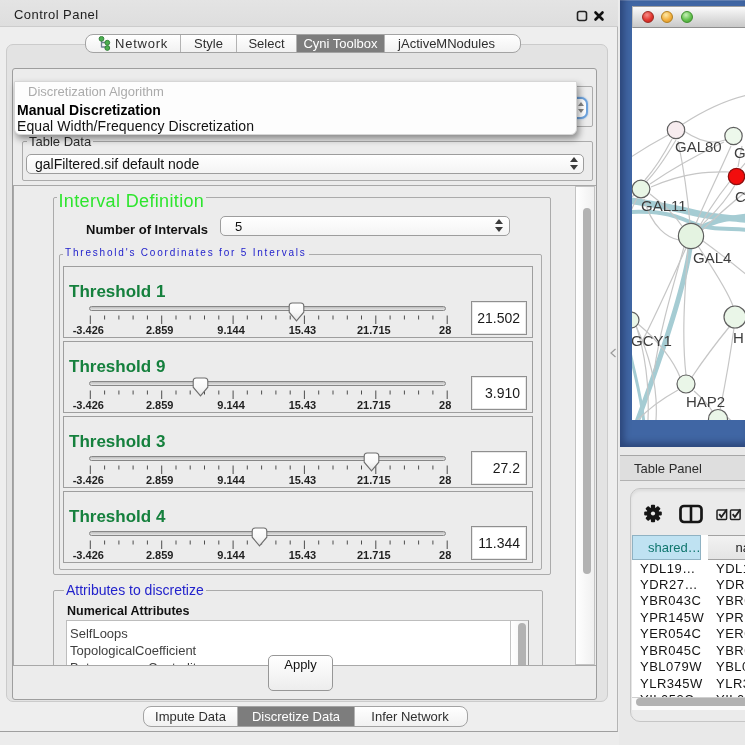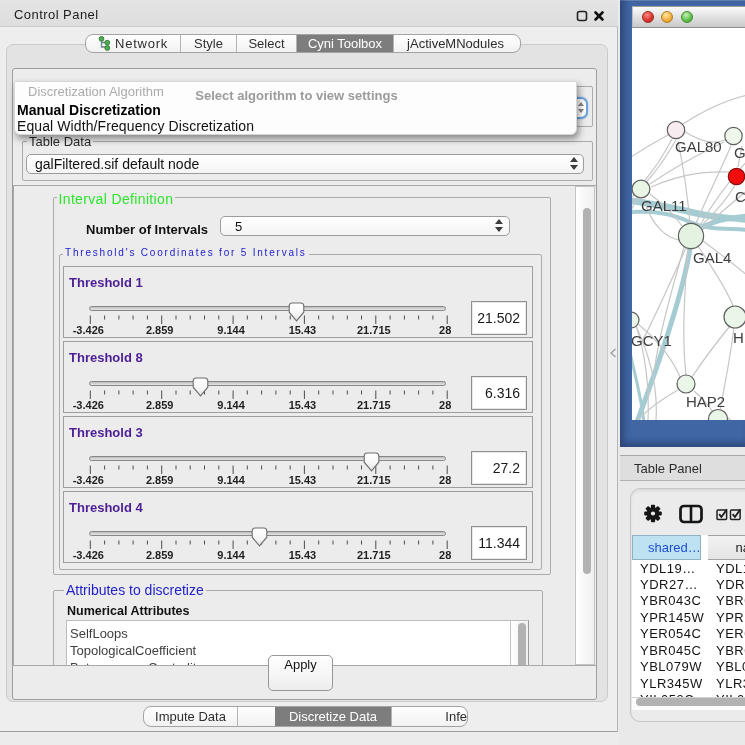--- a/index.html
+++ b/index.html
@@ -16,38 +16,38 @@
 #outerpane { left:6px; top:44px; width:602px; height:658px; background:#e3e3e3;
   border:1px solid #cbcbcb; border-radius:7px; }
 
 .tabbar { background:linear-gradient(#ffffff,#f1f1f1); border:1px solid #a3a3a3;
   border-radius:8px; display:flex; font-size:13px; color:#2e2e2e; overflow:hidden; }
 .tabbar .seg { flex:0 0 auto; display:flex; align-items:center; justify-content:center;
   border-right:1px solid #b3b3b3; height:100%; }
 .tabbar .seg:last-child { border-right:none; }
 .tabbar .sel { background:#7d7d7d; color:#ffffff; }
 #toptabs { left:85px; top:34px; width:436px; height:19px; }
-#bottabs { left:143px; top:706px; width:325px; height:21px;gap:37px; }
+#bottabs { left:143px; top:706px; width:325px; height:21px; }
 
 #innerpane { left:12px; top:68px; width:585px; height:632px; background:#ececec;
   border:1px solid #9e9e9e; border-radius:3px; }
 .group { position:absolute; border:1px solid #ababab; border-radius:2px; }
 .grouplabel { position:absolute; font-size:13px; background:#ececec; padding:0 2px; }
 
 .combo { position:absolute; background:linear-gradient(#ffffff,#f4f4f4);
   border:1px solid #9d9d9d; border-radius:5px; font-size:13px; color:#111; }
 .updown { position:absolute; width:7px; }
 .updown .u { width:0; height:0; border-left:4px solid transparent; border-right:4px solid transparent;
   border-bottom:5px solid #3c3c3c; margin-bottom:3px; }
 .updown .d { width:0; height:0; border-left:4px solid transparent; border-right:4px solid transparent;
   border-top:5px solid #3c3c3c; }
 
 .thpanel { position:absolute; left:50px; width:470px; height:72px;
   border:1px solid #9e9e9e; background:#ececec; }
-.thlabel { position:absolute; left:5px; top:8px; font-size:13px; font-weight:bold; color:#4c1d95; }
+.thlabel { position:absolute; left:5px; top:15px; font-size:17px; font-weight:bold; color:#15803d; }
 .track { position:absolute; left:25px; top:39px; width:357px; height:5px;
   border:1px solid #868686; border-radius:2.5px; background:linear-gradient(#bdbdbd,#e6e6e6); }
 .valbox { position:absolute; left:407px; top:34px; width:56px; height:34px;
   background:#ffffff; border:1px solid #8f8f8f; box-shadow:inset 0 0 0 1px #e8e8e8;
   font-size:14px; color:#1a1a1a; text-align:right; line-height:32px; padding-right:6px; }
 .ticks line { stroke:#4e4e4e; stroke-width:1; }
 .slabels span { position:absolute; font-size:11px; font-weight:bold; color:#1f1f1f;
   transform:translateX(-50%); white-space:nowrap; }
 
 .sbtrack { position:absolute; background:linear-gradient(90deg,#ffffff,#f0f0f0);
@@ -95,21 +95,21 @@
     <svg width="13" height="15" viewBox="0 0 13 15" style="margin-right:4px">
       <path d="M3.5 3.5 V11.5 M3.5 6.5 H8 M3.5 11 H8" stroke="#6e7f90" stroke-width="1.3" fill="none"></path>
       <circle cx="3.5" cy="2.8" r="2.4" fill="#4caf50" stroke="#2c7a33" stroke-width="0.9"></circle>
       <circle cx="9.3" cy="6.7" r="2.4" fill="#4caf50" stroke="#2c7a33" stroke-width="0.9"></circle>
       <circle cx="9.3" cy="12" r="2.4" fill="#4caf50" stroke="#2c7a33" stroke-width="0.9"></circle>
     </svg>
     <span style="letter-spacing:0.75px">Network</span>
     </div>
   <div class="seg" style="width:56px">Style</div>
   <div class="seg" style="width:60px">Select</div>
-  <div class="seg sel" style="width:97px">Cyni Toolbox</div>
+  <div class="seg sel" style="width:88px">Cyni Toolbox</div>
   <div class="seg" style="width:123px">jActiveMNodules</div>
 </div>
 <div class="abs tabbar" id="bottabs">
   <div class="seg" style="width:94px">Impute Data</div>
   <div class="seg sel" style="width:117px">Discretize Data</div>
   <div class="seg" style="width:110px">Infer Network</div>
 </div>
 
 <div class="group" style="left:22px;top:86px;width:571px;height:41px"></div>
 
@@ -127,21 +127,21 @@
   <div class="u"></div>
     <div class="d"></div>
 </div>
 
 <div class="abs" style="left:13px;top:185px;width:583px;height:481px;border:1px solid #a8a8a8;border-right:none"></div>
 
 <div class="abs" style="left:13px;top:186px;width:562px;height:479px;overflow:hidden">
   <div class="abs" style="left:0;top:0;width:562px;height:600px">
 
     <div class="group" style="left:40px;top:11px;width:498px;height:378px"></div>
-    <div class="grouplabel" style="left:43.5px;top:5px;color:#2ee52e;font-size:14px;letter-spacing:0.35px">Interval Definition</div>
+    <div class="grouplabel" style="left:43.5px;top:5px;color:#2ee52e;font-size:18px;letter-spacing:0.35px">Interval Definition</div>
     <b class="abs" style="left:73px;top:36px;font-size:13px;color:#111">Number of Intervals</b>
     <div class="combo" style="left:207px;top:30px;width:290px;height:20px;line-height:19px;padding-left:14px">5</div>
     <div class="abs updown" style="left:482px;top:33px">
         <div class="u"></div>
         <div class="d"></div>
       </div>
 
     <div class="group" style="left:46px;top:68px;width:483px;height:316px"></div>
     <div class="grouplabel" style="left:50px;top:60.5px;color:#2222cc;font-size:10px;letter-spacing:1.8px">Threshold's Coordinates for 5 Intervals</div>
 
@@ -190,21 +190,21 @@
               <stop offset="0" stop-color="#ffffff"></stop>
               <stop offset="0.55" stop-color="#f7f7f7"></stop>
               <stop offset="1" stop-color="#e3e3e3"></stop>
             </linearGradient>
           </defs>
           <path d="M1.2 4 Q1.2 1 4.2 1 H12.8 Q15.8 1 15.8 4 V10.2 L8.5 18.8 L1.2 10.2 Z" fill="url(#tg0)" stroke="#6e6e6e" stroke-width="1.1"></path>
         </svg>
         <div class="valbox">21.502</div>
       </div>
     <div class="thpanel" style="top:154.7px">
-        <div class="thlabel">Threshold 8</div>
+        <div class="thlabel">Threshold 9</div>
         <div class="track"></div>
         <svg class="ticks" style="position:absolute;left:25px;top:48px" width="359" height="10" viewBox="0 0 359 10">
           <line x1="1.3" y1="0.5" x2="1.3" y2="9"></line>
           <line x1="15.6" y1="0.5" x2="15.6" y2="4.5"></line>
           <line x1="29.9" y1="0.5" x2="29.9" y2="4.5"></line>
           <line x1="44.1" y1="0.5" x2="44.1" y2="4.5"></line>
           <line x1="58.4" y1="0.5" x2="58.4" y2="4.5"></line>
           <line x1="72.7" y1="0.5" x2="72.7" y2="9"></line>
           <line x1="87.0" y1="0.5" x2="87.0" y2="4.5"></line>
           <line x1="101.2" y1="0.5" x2="101.2" y2="4.5"></line>
@@ -238,21 +238,21 @@
         <svg style="position:absolute;top:35px;left:128.3px" width="17" height="20" viewBox="0 0 17 20">
           <defs>
             <linearGradient id="tg1" x1="0" y1="0" x2="0" y2="1">
               <stop offset="0" stop-color="#ffffff"></stop>
               <stop offset="0.55" stop-color="#f7f7f7"></stop>
               <stop offset="1" stop-color="#e3e3e3"></stop>
             </linearGradient>
           </defs>
           <path d="M1.2 4 Q1.2 1 4.2 1 H12.8 Q15.8 1 15.8 4 V10.2 L8.5 18.8 L1.2 10.2 Z" fill="url(#tg1)" stroke="#6e6e6e" stroke-width="1.1"></path>
         </svg>
-        <div class="valbox">6.316</div>
+        <div class="valbox">3.910</div>
       </div>
     <div class="thpanel" style="top:229.7px">
         <div class="thlabel">Threshold 3</div>
         <div class="track"></div>
         <svg class="ticks" style="position:absolute;left:25px;top:48px" width="359" height="10" viewBox="0 0 359 10">
           <line x1="1.3" y1="0.5" x2="1.3" y2="9"></line>
           <line x1="15.6" y1="0.5" x2="15.6" y2="4.5"></line>
           <line x1="29.9" y1="0.5" x2="29.9" y2="4.5"></line>
           <line x1="44.1" y1="0.5" x2="44.1" y2="4.5"></line>
           <line x1="58.4" y1="0.5" x2="58.4" y2="4.5"></line>
@@ -361,21 +361,20 @@
   </div>
 </div>
 
 <div class="sbtrack abs" style="left:575px;top:186px;width:20px;height:479px"></div>
 <div class="sbthumb abs" style="left:583px;top:208px;width:8px;height:366px"></div>
 
 <div class="pushbtn" style="left:268px;top:655px;width:65px;height:36px;line-height:18px">Apply</div>
 
 <div class="abs" id="popup">
   <div class="abs" style="left:13px;top:2px;color:#ababab;font-size:13px">Discretization Algorithm</div>
-  <div class="abs" style="left:0;top:6px;width:563px;text-align:center;color:#9b9b9b;font-weight:bold;font-size:13px">Select algorithm to view settings</div>
   <div class="abs" style="left:2px;top:35.5px;color:#111;font-size:14px;letter-spacing:0.1px">Equal Width/Frequency Discretization</div>
   <div class="abs" style="left:2px;top:20px;font-weight:bold;color:#000;font-size:14px">Manual Discretization</div>
 </div>
 
 <div class="abs" id="netframe"></div>
 <div class="abs" id="nettitle">
   <div class="tl" style="left:9px;background:radial-gradient(circle at 40% 30%,#f58e88,#e23730 55%,#b71c1c);border:1px solid #9a2a22"></div>
   <div class="tl" style="left:28px;background:radial-gradient(circle at 40% 30%,#fce9a8,#f3b03f 55%,#d28d22);border:1px solid #b2801f"></div>
   <div class="tl" style="left:48px;background:radial-gradient(circle at 40% 30%,#c8f0b8,#64c24f 55%,#3f9a2f);border:1px solid #3e8f2e"></div>
 </div>
@@ -481,21 +480,21 @@
   <g stroke="#202020" fill="none">
     <rect x="73" y="6" width="9.6" height="9.6" rx="1" stroke-width="1.5"></rect>
     <path d="M75.2 10.2 L77.4 13 L83 5.2" stroke-width="1.9"></path>
     <rect x="86.5" y="6" width="9.6" height="9.6" rx="1" stroke-width="1.5"></rect>
     <path d="M88.7 10.2 L90.9 13 L96.5 5.2" stroke-width="1.9"></path>
   </g>
 </svg>
 
 <div class="abs" id="tblarea">
   <div class="abs" style="left:0;top:0;width:69px;height:24.5px;background:#bfe2f2;border:1px solid #8fb2c3;
-    font-size:13px;color:#1d4ed8;text-align:center;line-height:23px;padding-left:15px">shared…</div>
+    font-size:13px;color:#0f766e;text-align:center;line-height:23px;padding-left:15px">shared…</div>
   <div class="abs" style="left:75.5px;top:0;width:120px;height:24.5px;background:linear-gradient(#f2f2f2,#e4e4e4);
     border:1px solid #a2a2a2;border-left:none;font-size:13px;color:#1c1c1c">
     <span style="position:absolute;left:28px;line-height:23px">na</span>
     </div>
   <div class="trow" style="left:8px;top:25.5px">YDL19…</div>
     <div class="trow" style="left:84px;top:25.5px">YDL1</div>
   <div class="trow" style="left:8px;top:42.0px">YDR27…</div>
     <div class="trow" style="left:84px;top:42.0px">YDR2</div>
   <div class="trow" style="left:8px;top:58.4px">YBR043C</div>
     <div class="trow" style="left:84px;top:58.4px">YBR0</div>

